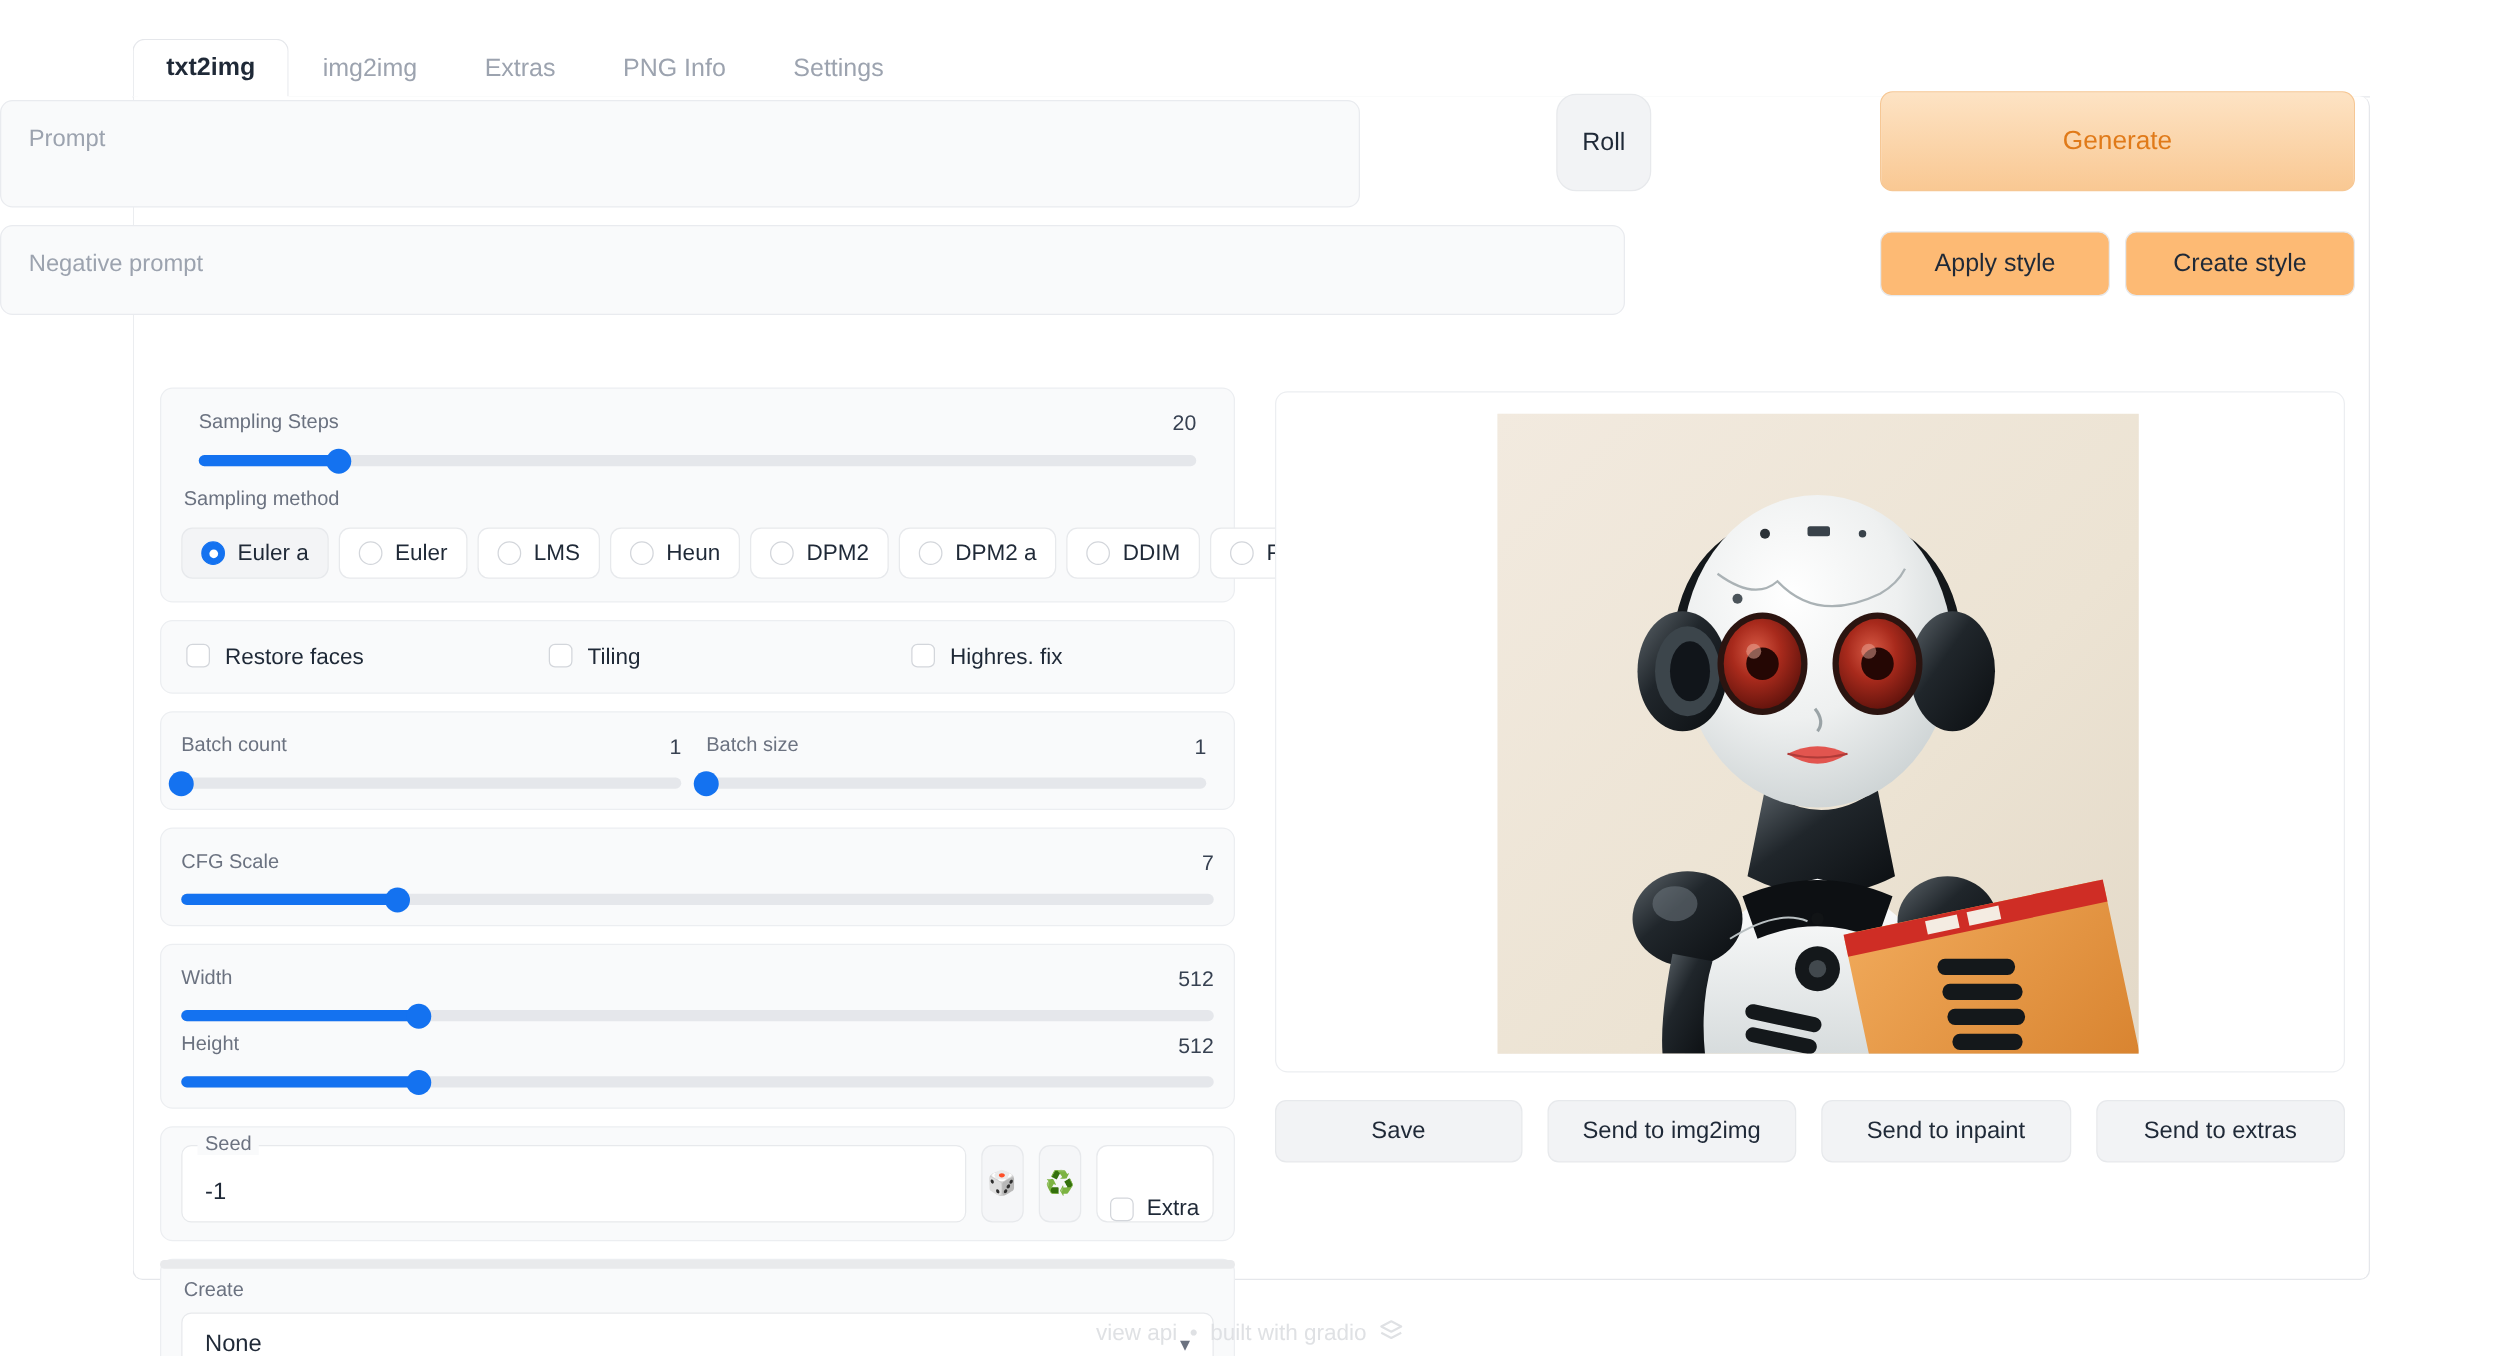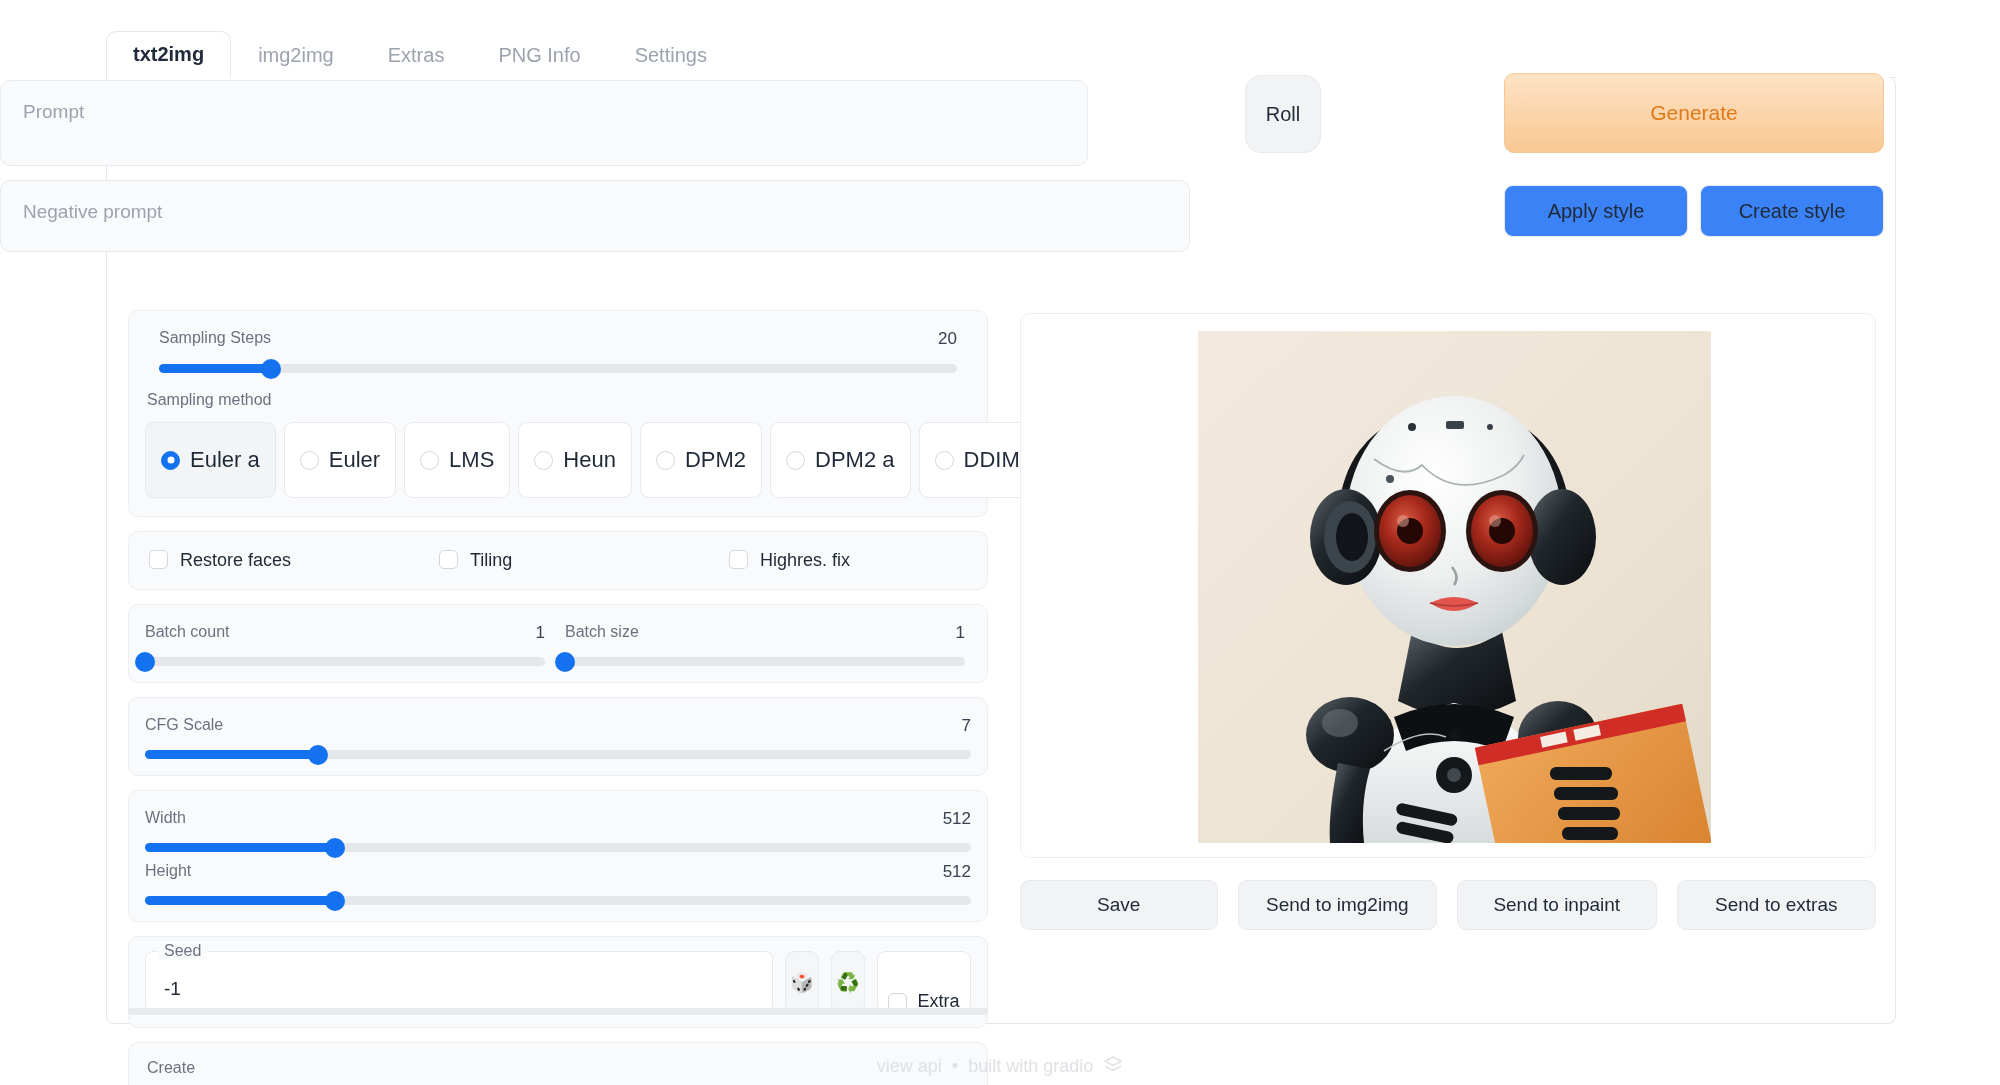--- a/index.html
+++ b/index.html
@@ -36,39 +36,39 @@
   .card {
     position: absolute; left: 106px; top: 77px; width: 1790px; height: 947px;
     background: #ffffff; border: 1px solid #e5e7eb; border-top: none;
     border-radius: 0 8px 8px 8px;
   }
   .txtarea {
     background: #f9fafb; border: 1px solid #e9ebef; border-radius: 10px;
     color: #9ca3af; font-size: 19px; padding: 20px 22px;
   }
   .prompt-box { position: absolute; left: 0; top: 80px; width: 1088px; height: 86px; }
-  .neg-box   { position: absolute; left: 0; top: 180px; width: 1190px; height: 72px; }
+  .neg-box   { position: absolute; left: 0; top: 180px; width: 1300px; height: 72px; }
 
   .roll-btn {
     position: absolute; left: 1245px; top: 75px; width: 76px; height: 78px;
     background: #f2f3f5; border: 1px solid #e7e9ec; border-radius: 16px;
     display: flex; align-items: center; justify-content: center;
     font-size: 20px; color: #1f2937; cursor: pointer;
   }
 
   .genbtn {
     position: absolute; left: 1504px; top: 73px; width: 380px; height: 80px;
     border-radius: 10px; border: 1px solid #f6c794;
     background: linear-gradient(180deg,#fde3c4 0%,#f9c893 100%);
     display: flex; align-items: center; justify-content: center;
     font-size: 21px; color: #e07a19; cursor: pointer;
   }
   .stylebtn {
     position: absolute; top: 185px; height: 52px; border-radius: 9px;
-    background: #3b82f6; border: 1px solid #e7e9ec;
+    background: #fdba74; border: 1px solid #e7e9ec;
     display: flex; align-items: center; justify-content: center;
     font-size: 20px; color: #1f2937; cursor: pointer;
   }
   .apply-style  { left: 1504px; width: 184px; }
   .create-style { left: 1700px; width: 184px; }
 
   
   .leftcol { position: absolute; left: 128px; top: 310px; width: 860px; }
 
   .group {
@@ -98,21 +98,21 @@
   .thumb {
     position: absolute; top: 50%; width: 20px; height: 20px; border-radius: 50%;
     background: #1472f0; transform: translate(-50%,-50%); cursor: grab;
   }
 
   
   .radio-row { display: flex; gap: 8px; padding: 8px 12px 2px 12px; flex-wrap: nowrap; }
   .radio-chip {
     display: flex; align-items: center; gap: 10px;
     border: 1px solid #e7e9ec; border-radius: 9px; background: #ffffff;
-    padding: 24px 15px; font-size: 22px; color: #1f2937; cursor: pointer;
+    padding: 9px 15px; font-size: 18px; color: #1f2937; cursor: pointer;
     white-space: nowrap;
   }
   .radio-chip.sel { background: #f3f4f6; }
   .radio-dot {
     width: 19px; height: 19px; border-radius: 50%;
     border: 1.5px solid #d3d6db; background: #fff; flex: none; position: relative;
   }
   .radio-chip.sel .radio-dot { border-color: #1472f0; background: #1472f0; }
   .radio-chip.sel .radio-dot::after {
     content: ""; position: absolute; left: 50%; top: 50%; width: 7px; height: 7px;

